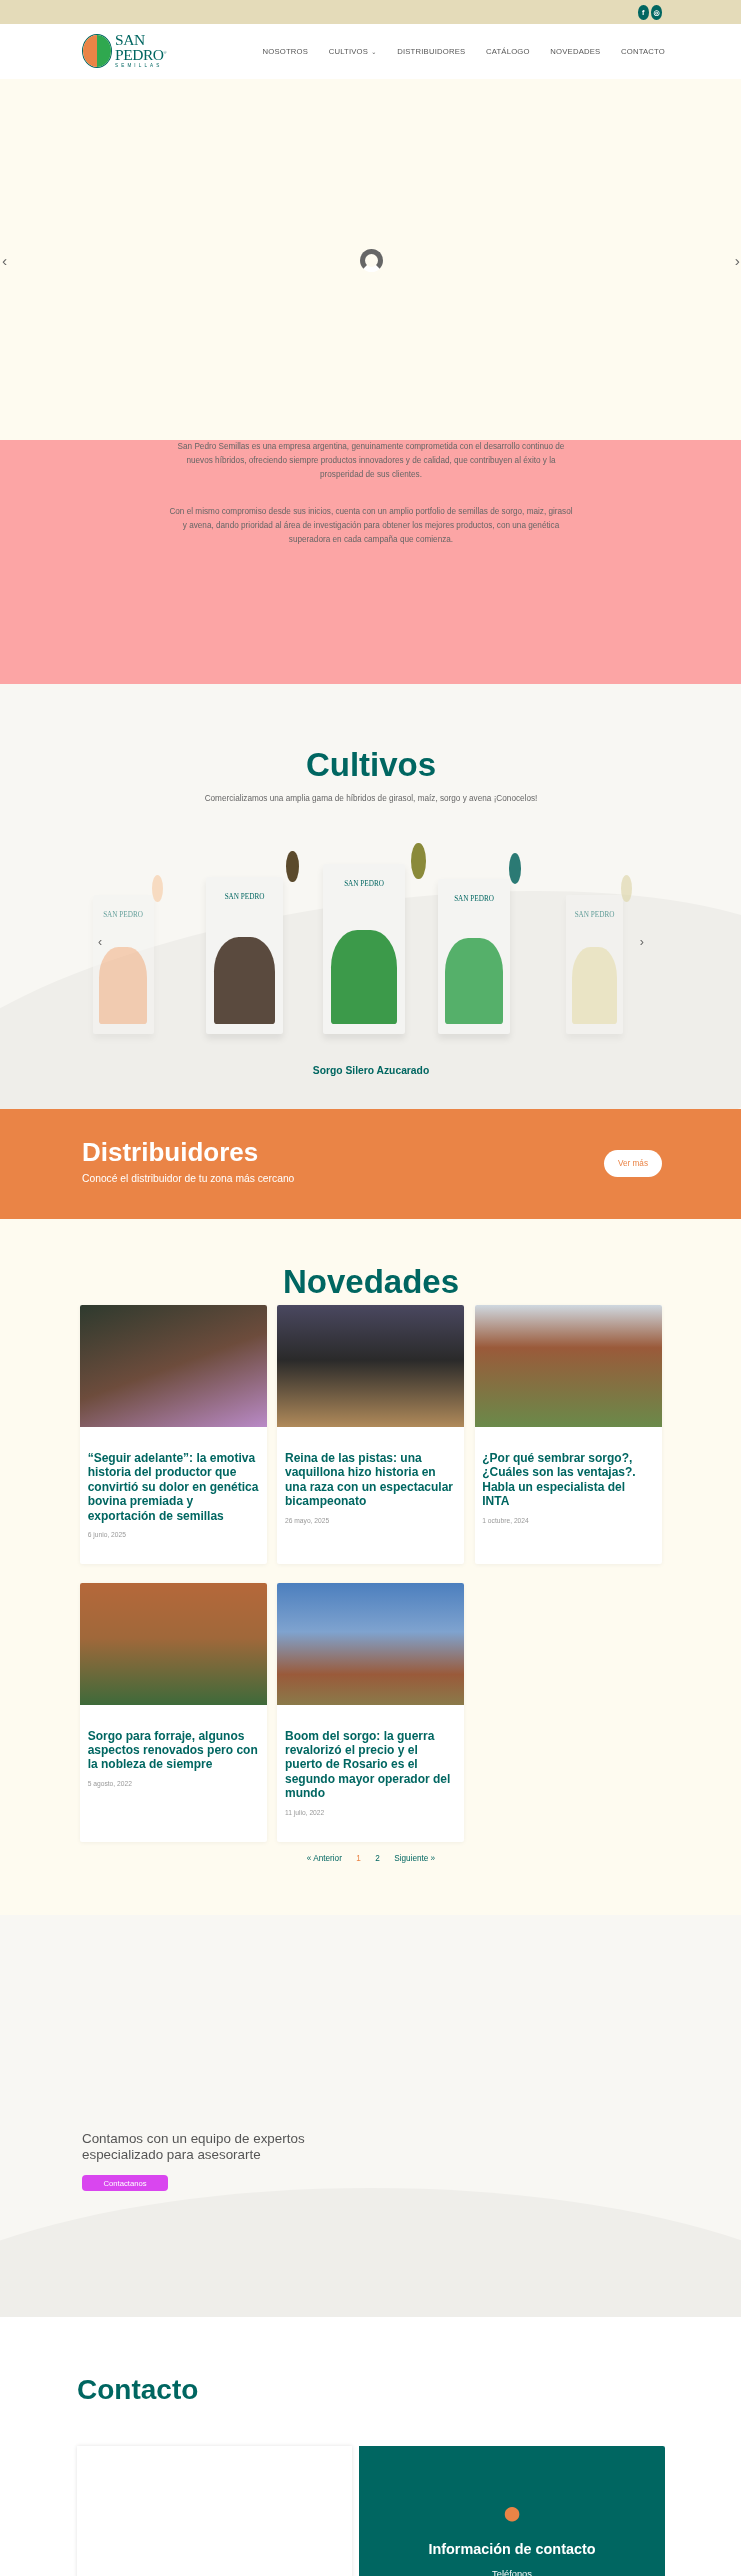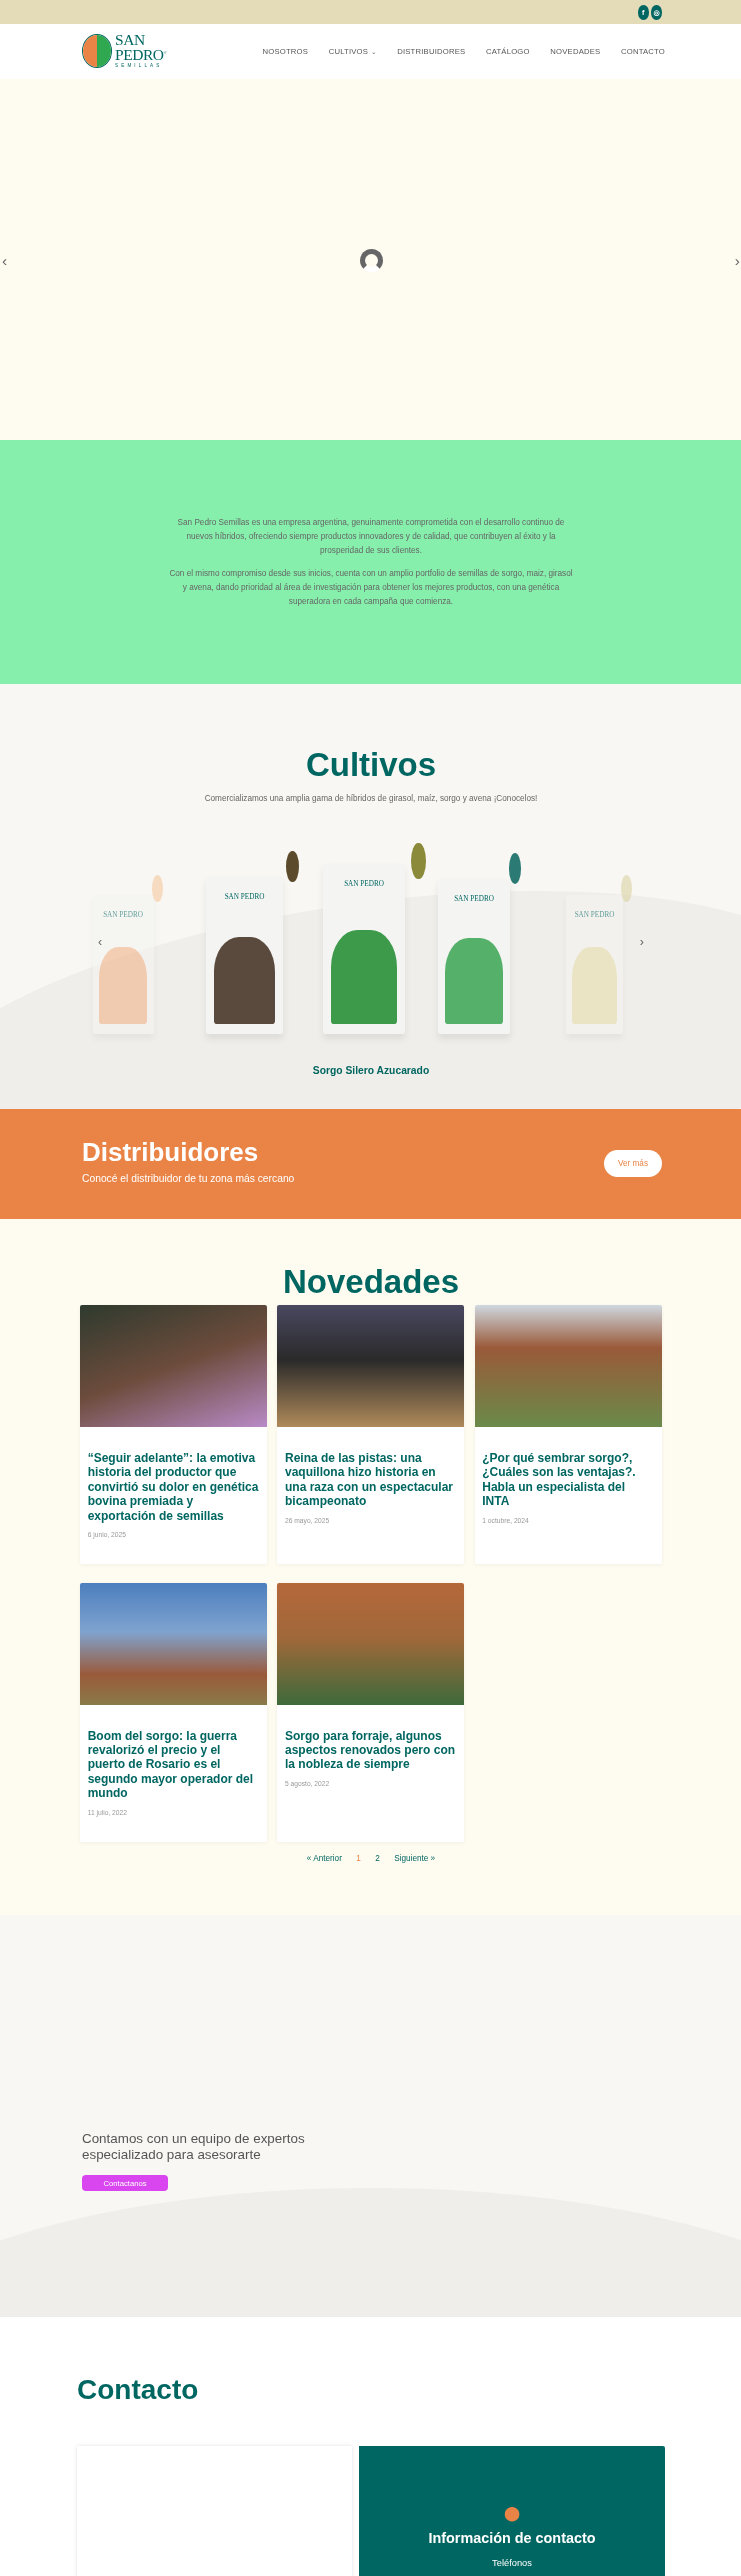--- a/index.html
+++ b/index.html
@@ -18,23 +18,23 @@
 .logo-text{color:#006661;font-family:"Liberation Serif",serif;line-height:.92}
 .logo-text .big{font-size:15.5px;letter-spacing:-0.5px}
 .logo-text .small{font-size:4.6px;letter-spacing:3.1px;font-family:"Liberation Sans",sans-serif;margin-top:2.1px}
 .nav{position:absolute;right:77px;top:23px;display:flex;gap:20.6px;font-size:7.7px;color:#555;letter-spacing:0.2px}
 .nav a{display:flex;align-items:center;gap:3.1px}
 
 .hero{height:361px;background:#fefbf0;position:relative}
 .hero .arrow{position:absolute;top:173px;font-size:15.5px;color:#666}
 .hero .spinner{position:absolute;left:360px;top:170px;width:23px;height:23px;border-radius:50%;border:5.2px solid #666;border-bottom-color:#fff}
 
-.about{height:244px;background:#86efac;display:flex;align-items:center;justify-content:center}
+.about{height:244px;background:#fca5a5;display:flex;justify-content:center}
 .about .txt{width:407px;text-align:center;font-size:8.2px;line-height:14px;color:#666}
-.about .txt p+p{margin-top:9px}
+.about .txt p+p{margin-top:23px}
 
 .cultivos{height:425px;background:#f8f7f3;position:relative;overflow:hidden;text-align:center}
 .cultivos .bgwave{position:absolute;left:-103px;right:-103px;bottom:-103px;height:309px;border-radius:50%;background:#efeeea;transform:rotate(-8deg)}
 .cultivos h2{position:relative;padding-top:62px;font-size:33px;font-weight:bold;color:#006661}
 .cultivos .sub{position:relative;margin-top:10.3px;font-size:8.2px;color:#666}
 .bags{position:absolute;left:77px;top:149px;width:587px;height:201px}
 .bag{position:absolute;bottom:0;background:#f4f4f2;border-radius:2.1px;box-shadow:0 4.1px 7.2px rgba(0,0,0,.08)}
 .bag .lbl{position:absolute;top:15.5px;left:0;right:0;text-align:center;font-family:"Liberation Serif",serif;font-size:7.2px;color:#006661}
 .bag .plant{position:absolute;left:10%;right:10%;bottom:10.3px;height:55%;border-radius:40% 40% 3.1px 3.1px}
 .bag .badge{position:absolute;border-radius:50%}
@@ -61,21 +61,21 @@
 .interest .w1{position:absolute;left:-155px;right:-155px;bottom:-232px;height:361px;border-radius:50%;background:#efeeea}
 .interest h2{position:absolute;left:82px;top:111px;width:237px;font-size:29px;line-height:30px;color:#006661;font-weight:bold}
 .interest p{position:absolute;left:82px;top:216px;width:289px;font-size:13.4px;line-height:15.5px;color:#555}
 .interest .btn{position:absolute;left:82px;top:260px;width:86px;height:16px;border-radius:4px;background:#d946ef;color:#fff;font-size:7.7px;display:flex;align-items:center;justify-content:center}
 
 .contacto{height:536px;background:#fff;position:relative}
 .contacto h2{position:absolute;left:77px;top:57px;font-size:28px;color:#006661;font-weight:bold}
 .map{position:absolute;left:77px;top:129px;width:275px;height:446px;background:#fff;box-shadow:0 0 4.1px rgba(0,0,0,.12)}
 .info{position:absolute;left:359px;top:129px;width:306px;height:446px;background:#006661;color:#fff;text-align:center;border-radius:0 2.1px 2.1px 0}
 .info .pin{margin-top:59px;font-size:14.4px;color:#ea8446}
-.info h3{margin-top:9px;font-size:14.4px;font-weight:bold}
+.info h3{margin-top:20px;font-size:14.4px;font-weight:bold}
 .info h4{font-size:9.3px;font-weight:normal;margin-top:12px}
 </style>
 </head>
 <body>
 
 <div class="topbar">
   <div class="socials">
     <a class="soc">f</a>
     <a class="soc">◎</a>
   </div>
@@ -179,31 +179,31 @@
         </div>
     </a>
     <a class="card">
       <div class="img" style="background:linear-gradient(180deg,#cfd8e0 0%,#9a5a3a 35%,#6a8a4a 100%)"></div>
       <div class="body">
           <h3>¿Por qué sembrar sorgo?, ¿Cuáles son las ventajas?. Habla un especialista del INTA</h3>
           <div class="date">1 octubre, 2024</div>
         </div>
     </a>
     <a class="card">
+      <div class="img" style="background:linear-gradient(180deg,#b5683a 0%,#a0683a 45%,#3e6a3a 100%)"></div>
+      <div class="body">
+          <h3>Sorgo para forraje, algunos aspectos renovados pero con la nobleza de siempre</h3>
+          <div class="date">5 agosto, 2022</div>
+        </div>
+    </a>
+    <a class="card">
       <div class="img" style="background:linear-gradient(180deg,#4c7fbe 0%,#7fa3cf 40%,#9a5a3a 75%,#8a7a4a 100%)"></div>
       <div class="body">
           <h3>Boom del sorgo: la guerra revalorizó el precio y el puerto de Rosario es el segundo mayor operador del mundo</h3>
           <div class="date">11 julio, 2022</div>
-        </div>
-    </a>
-    <a class="card">
-      <div class="img" style="background:linear-gradient(180deg,#b5683a 0%,#a0683a 45%,#3e6a3a 100%)"></div>
-      <div class="body">
-          <h3>Sorgo para forraje, algunos aspectos renovados pero con la nobleza de siempre</h3>
-          <div class="date">5 agosto, 2022</div>
         </div>
     </a>
   </div>
   <div class="pager">
     <a>« Anterior</a>
     <span class="cur">1</span>
     <a>2</a>
     <a>Siguiente »</a>
   </div>
 </div>

